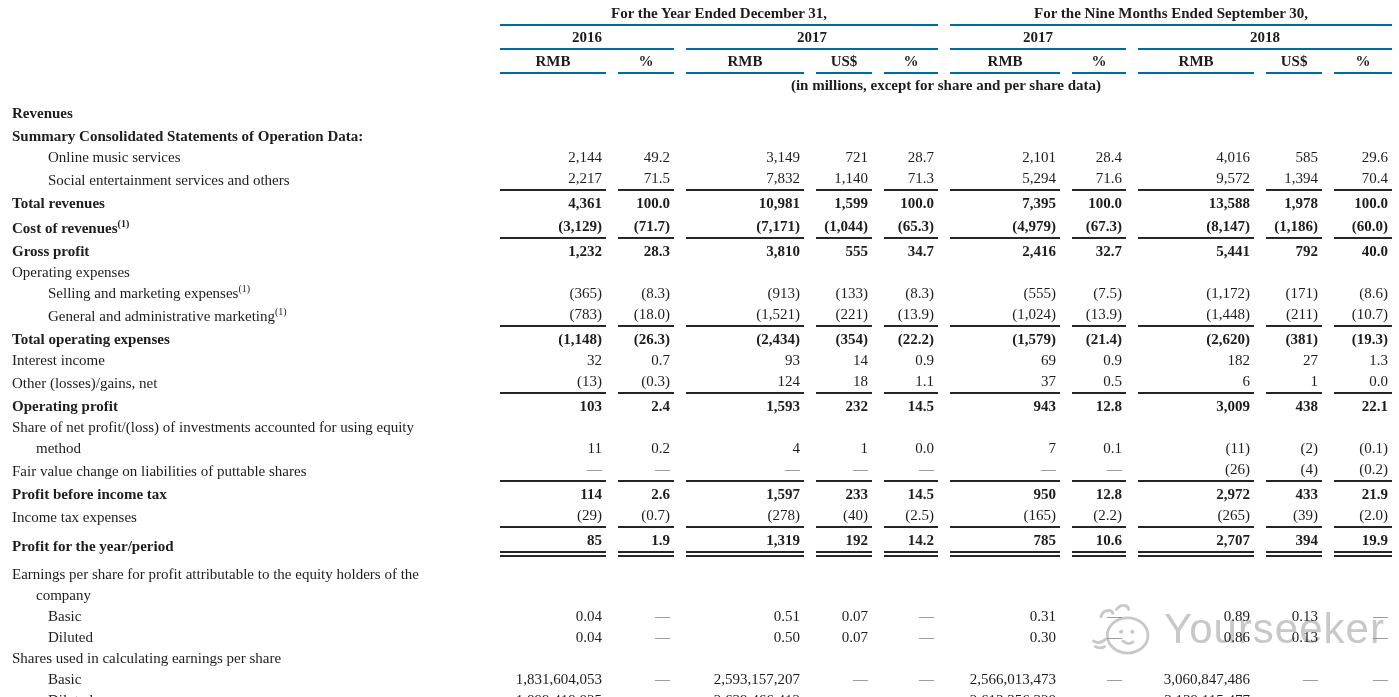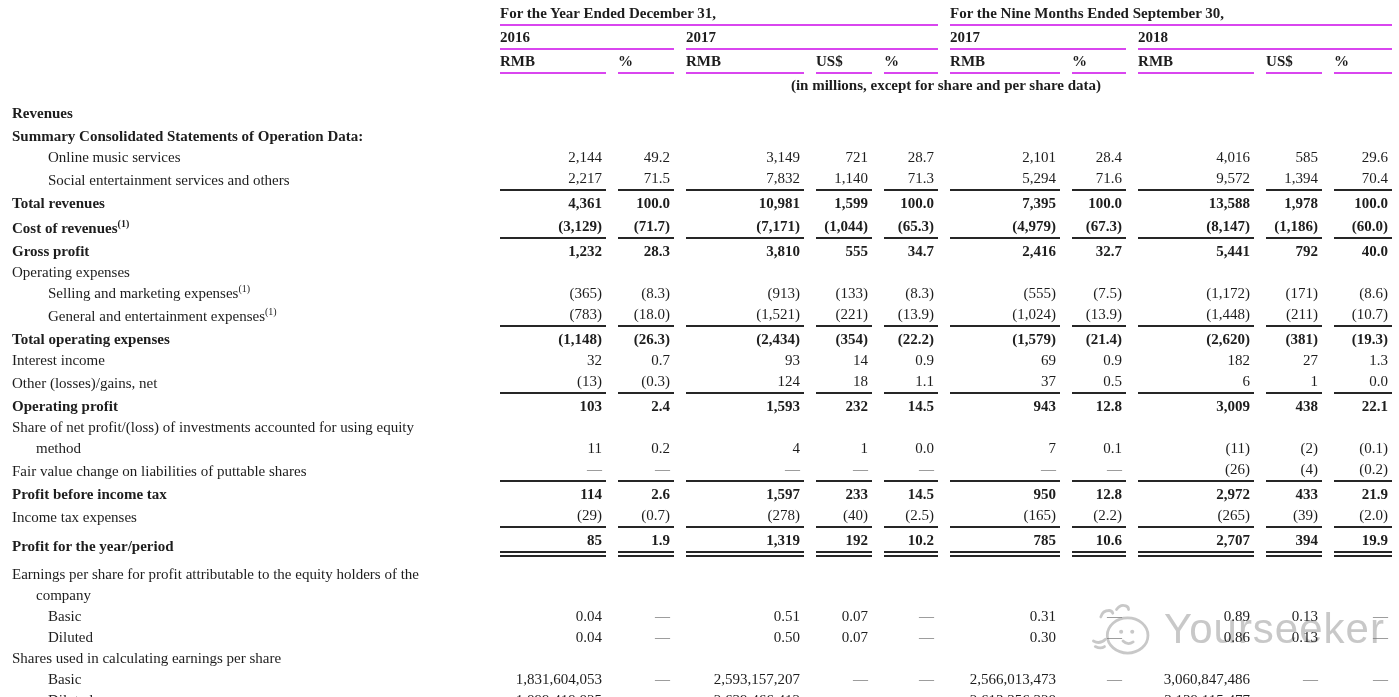--- a/index.html
+++ b/index.html
@@ -7,21 +7,21 @@
     width:1399px;height:697px;background:#ffffff;overflow:hidden;position:relative;
     font-family:"Liberation Serif", serif;color:#1d1d1d;
   }
   .page{position:absolute;inset:0;}
   table{
     border-collapse:separate;border-spacing:12px 0;table-layout:fixed;
     width:1399px;margin-top:2px;position:relative;z-index:1;
   }
   th,td{padding:0;vertical-align:bottom;font-size:15px;line-height:21px;}
   thead th{font-weight:bold;line-height:22px;}
-  .grp,.yr,.unit{text-align:left;border-bottom:2px solid #d946ef;}
+  .grp,.yr,.unit{text-align:center;border-bottom:2px solid #0369a1;}
   .note{text-align:center;font-weight:bold;padding-bottom:5px;margin-top:15px;}
   .lbl{text-align:left;font-weight:normal;}
   td.lbl.ind{padding-left:36px;}
   .cont{margin-left:24px;}
   sup{font-size:10px;line-height:0;}
   .num{text-align:right;padding-right:4px;}
   .rs{border-bottom:2px solid #262626;}
   .rd{border-bottom:6px double #262626;}
   tr.b td{font-weight:bold;padding-top:2px;}
   tr.gap td{padding-top:7px;}
@@ -210,21 +210,21 @@
           <td class="num">(913)</td>
           <td class="num">(133)</td>
           <td class="num">(8.3)</td>
           <td class="num">(555)</td>
           <td class="num">(7.5)</td>
           <td class="num">(1,172)</td>
           <td class="num">(171)</td>
           <td class="num">(8.6)</td>
         </tr>
         <tr>
-          <td class="lbl ind"><span>General and entertainment expenses</span><sup>(1)</sup></td>
+          <td class="lbl ind"><span>General and administrative marketing</span><sup>(1)</sup></td>
           <td class="num rs">(783)</td>
           <td class="num rs">(18.0)</td>
           <td class="num rs">(1,521)</td>
           <td class="num rs">(221)</td>
           <td class="num rs">(13.9)</td>
           <td class="num rs">(1,024)</td>
           <td class="num rs">(13.9)</td>
           <td class="num rs">(1,448)</td>
           <td class="num rs">(211)</td>
           <td class="num rs">(10.7)</td>
@@ -332,21 +332,21 @@
           <td class="num rs">(265)</td>
           <td class="num rs">(39)</td>
           <td class="num rs">(2.0)</td>
         </tr>
         <tr class="b">
           <td class="lbl"><span>Profit for the year/period</span></td>
           <td class="num rd">85</td>
           <td class="num rd">1.9</td>
           <td class="num rd">1,319</td>
           <td class="num rd">192</td>
-          <td class="num rd">10.2</td>
+          <td class="num rd">14.2</td>
           <td class="num rd">785</td>
           <td class="num rd">10.6</td>
           <td class="num rd">2,707</td>
           <td class="num rd">394</td>
           <td class="num rd">19.9</td>
         </tr>
         <tr class="gap">
           <td class="lbl"><span>Earnings per share for profit attributable to the equity holders of the</span><br><span class="cont">company</span></td>
           <td class="num"></td>
           <td class="num"></td>

